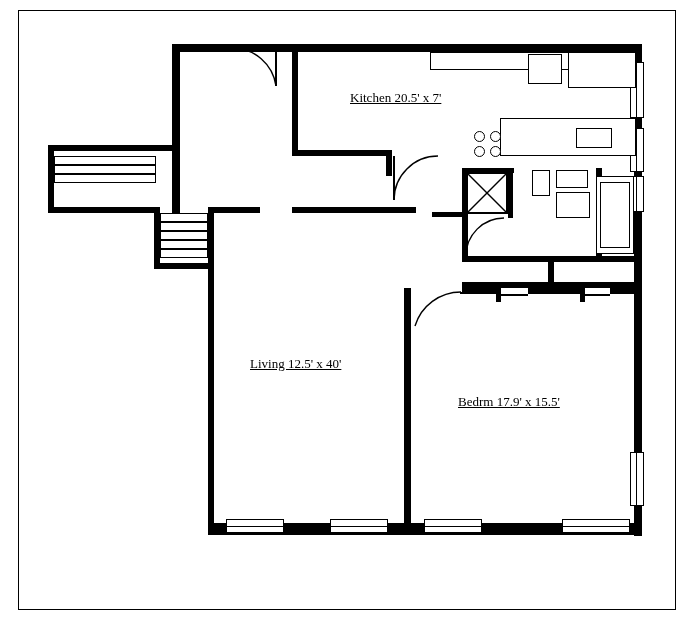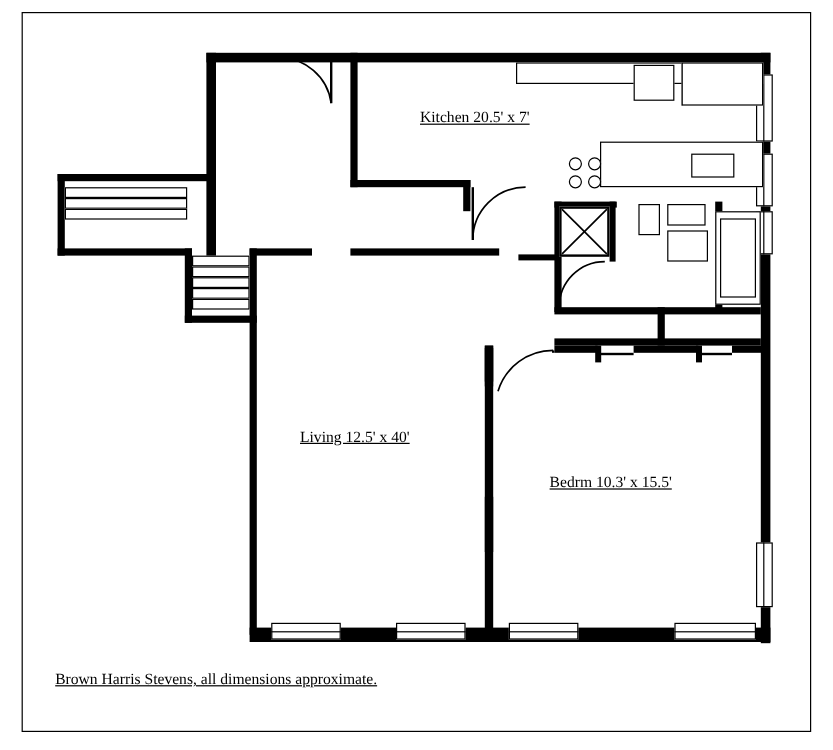--- a/index.html
+++ b/index.html
@@ -225,17 +225,16 @@
   <div class="thin" style="left:500px; top:294px; width:28px; height:2px;"></div>
   <div class="thin" style="left:584px; top:294px; width:26px; height:2px;"></div>
 
   <div class="wall" style="left:404px; top:288px; width:7px; height:34px;"></div>
   <div class="wall" style="left:404px; top:414px; width:7px; height:46px;"></div>
 
   <div class="label" style="left:350px; top:90px;">Kitchen 20.5' x 7'</div>
 
   <div class="label" style="left:250px; top:356px;">Living 12.5' x 40'</div>
 
-  <div class="label" style="left:458px; top:394px;">Bedrm 10.3' x 15.5'</div>
-
-  <div class="credit" style="left:46px; top:558px;">Brown Harris Stevens, all dimensions approximate.</div>
+  <div class="label" style="left:458px; top:394px;">Bedrm 17.9' x 15.5'</div>
+
 
 </div>
 
 </body></html>

